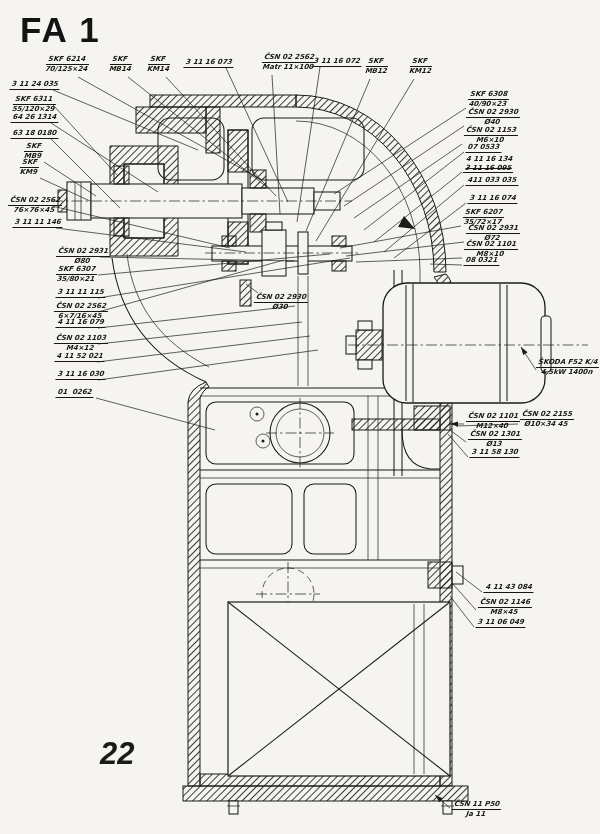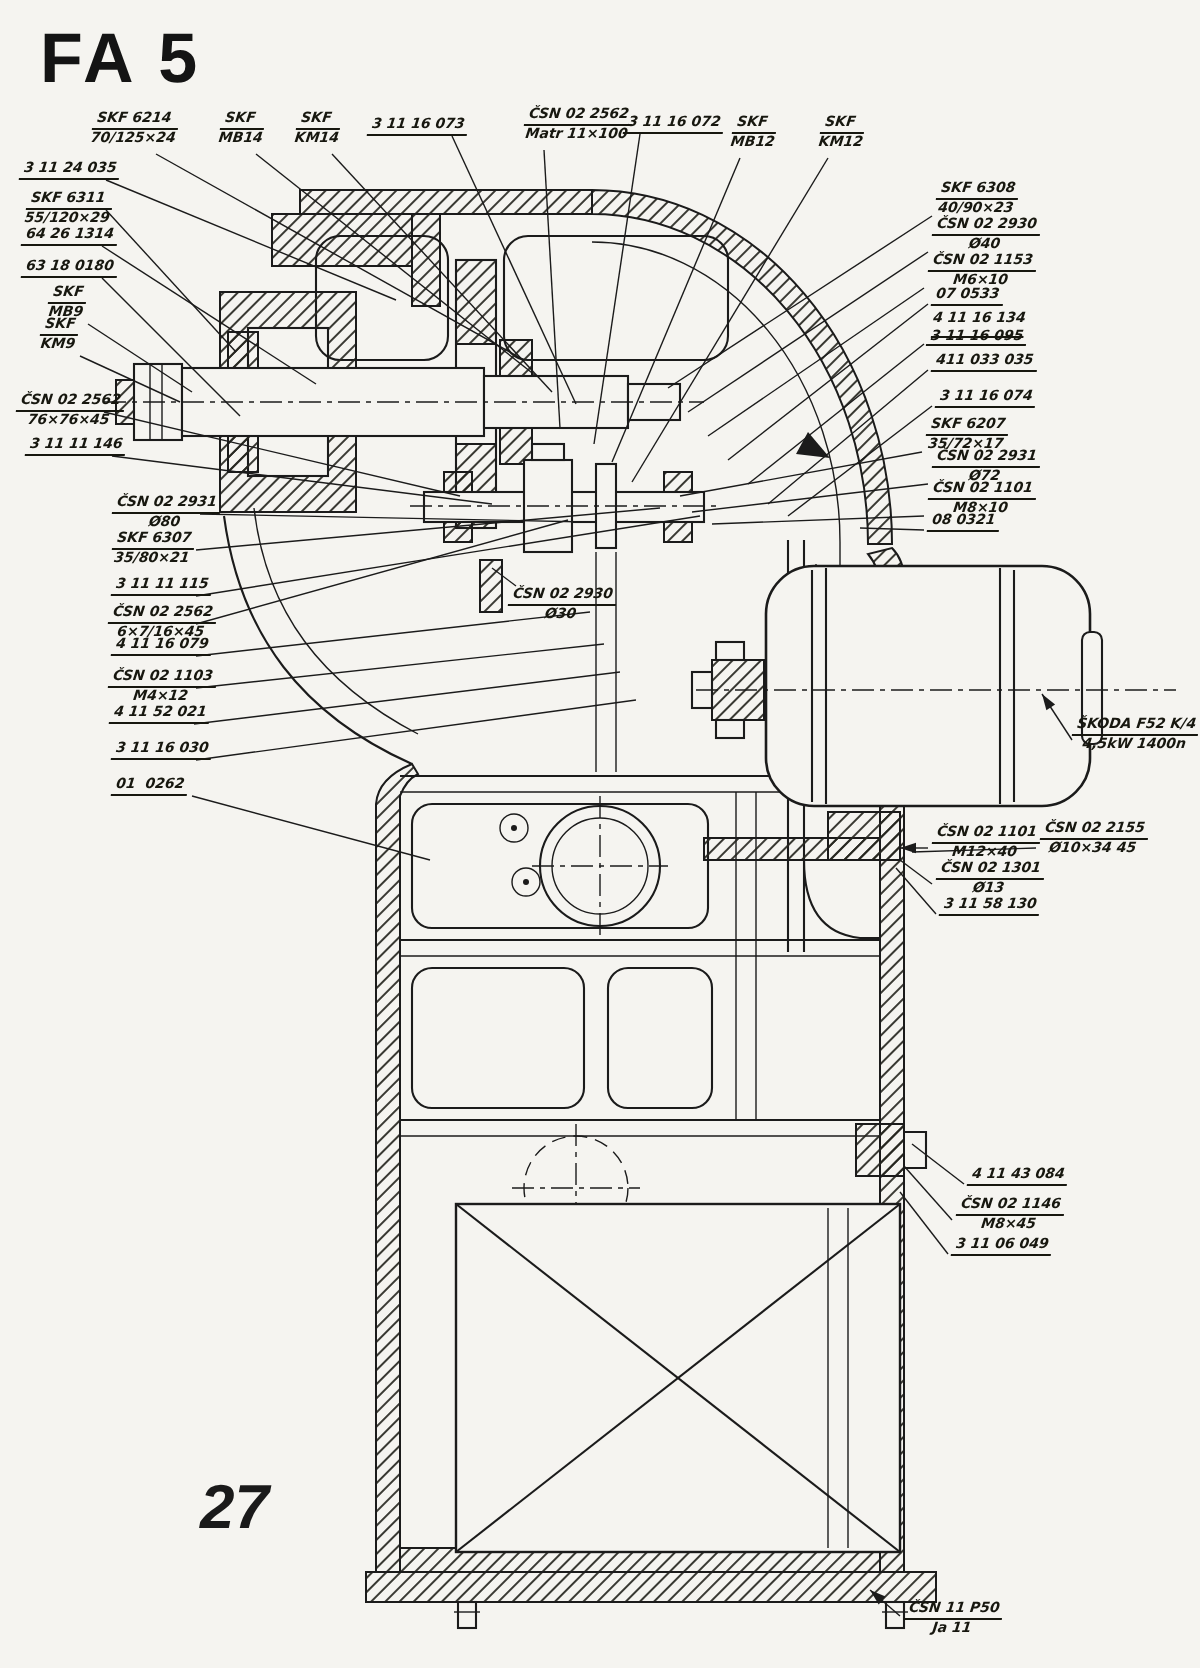--- a/index.html
+++ b/index.html
@@ -264,15 +264,15 @@
       <div class="callout" style="left: 466px; top: 412px;"><div class="l1">ČSN 02 1101</div><div class="l2">M12×40</div></div>
       <div class="callout" style="left: 520px; top: 410px;"><div class="l1">ČSN 02 2155</div><div class="l2">Ø10×34 45</div></div>
       <div class="callout" style="left: 468px; top: 430px;"><div class="l1">ČSN 02 1301</div><div class="l2">Ø13</div></div>
       <div class="callout" style="left: 470px; top: 448px;"><div class="l1">3 11 58 130</div></div>
       <div class="callout" style="left: 484px; top: 583px;"><div class="l1">4 11 43 084</div></div>
       <div class="callout" style="left: 478px; top: 598px;"><div class="l1">ČSN 02 1146</div><div class="l2">M8×45</div></div>
       <div class="callout" style="left: 476px; top: 618px;"><div class="l1">3 11 06 049</div></div>
       <div class="callout" style="left: 452px; top: 800px;"><div class="l1">ČSN 11 P50</div><div class="l2">Ja 11</div></div>
     </div>
 
-  <div class="title">FA 5</div>
-  <div class="pageno">27</div>
+  <div class="title">FA 1</div>
+  <div class="pageno">22</div>
 </div>
 
 </body></html>

